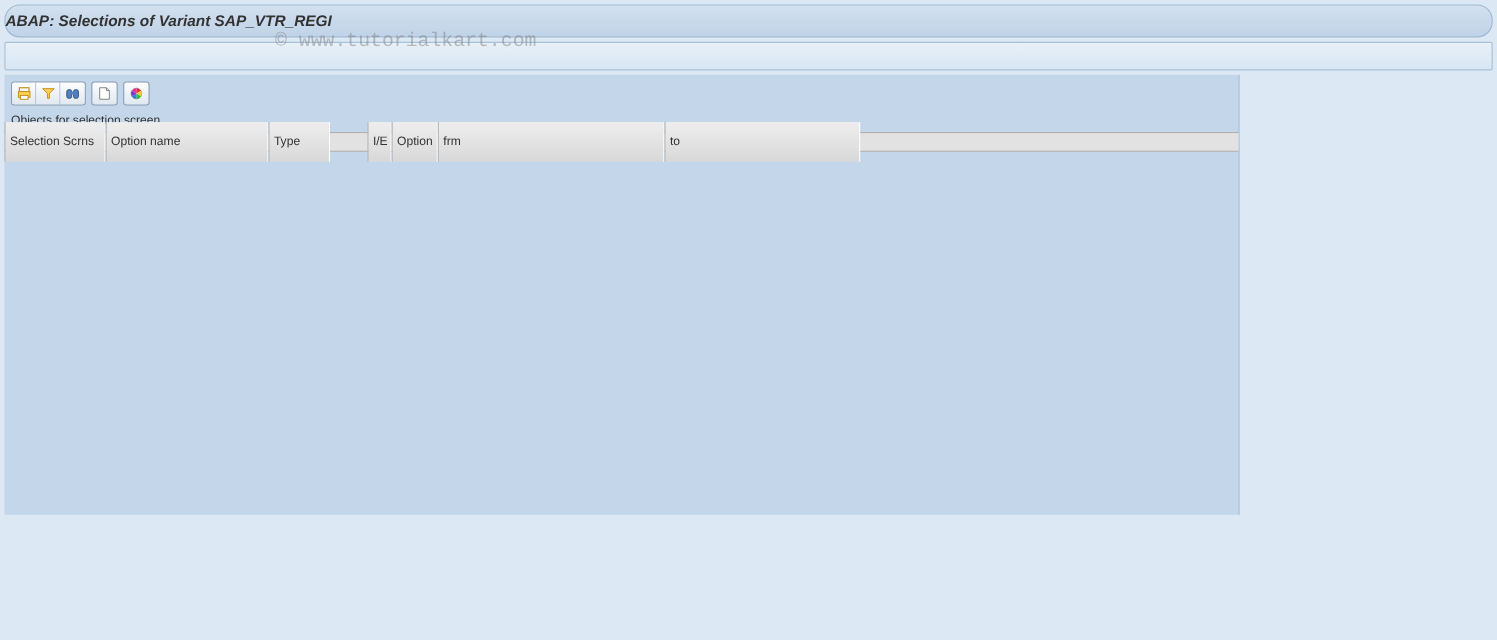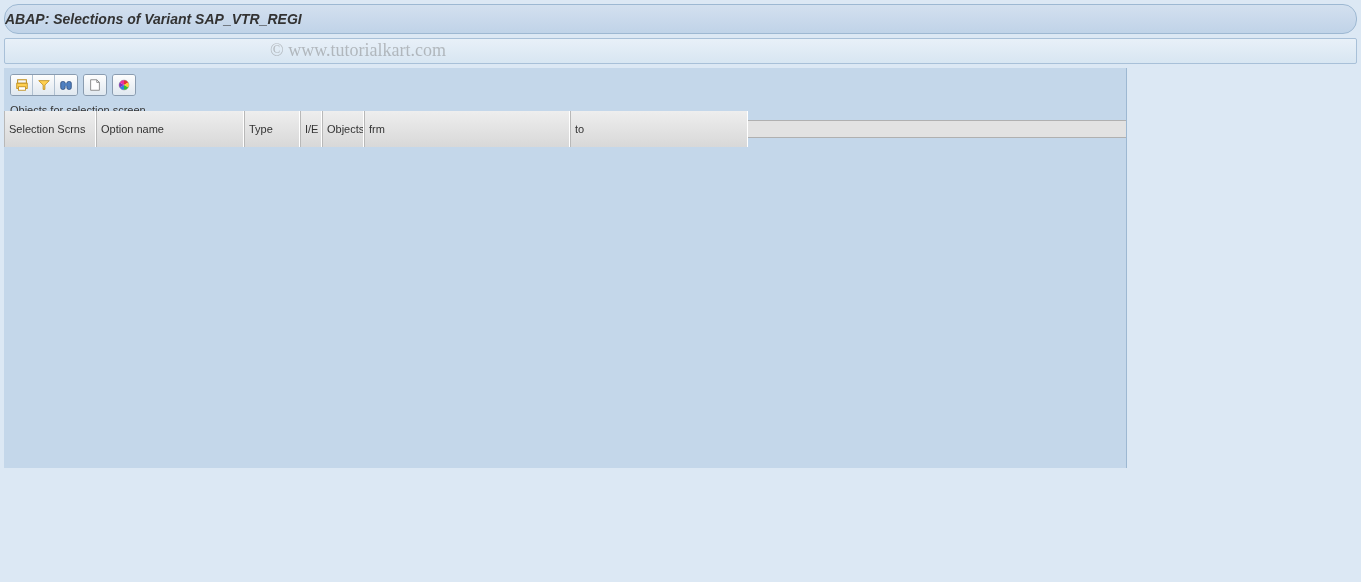--- a/index.html
+++ b/index.html
@@ -98,34 +98,33 @@
       color: #333;
       height: 100%;
       display: flex;
       align-items: center;
       white-space: nowrap;
       overflow: hidden;
     }
     .hc-sel { width: 92px; }
     .hc-field { width: 148px; }
     .hc-type { width: 56px; }
-    .hc-ie { width: 22px; }
+    .hc-ie { width: 22px; margin-left: 34px; }
     .hc-option { width: 42px; }
     .hc-frm { width: 206px; }
     .hc-to { width: 178px; text-align: center; }
     .watermark {
       position: absolute;
-      top: 40px;
+      top: 28px;
       left: 250px;
       font-size: 18px;
       color: rgba(120,120,120,0.45);
-      font-family: Liberation Serif, serif;
+      font-family: Liberation Mono, monospace;
       pointer-events: none;
       z-index: 100;
-      margin-left: 20px;
     }
     .icon-svg {
       width: 14px;
       height: 14px;
     }
   </style>
 </head>
 <body>
 
 <div class="title-bar">
@@ -181,21 +180,21 @@
       </div>
     </div>
 
     <div class="section-label">Objects for selection screen</div>
 
     <div class="header-row">
       <div class="header-cell hc-sel">Selection Scrns</div>
       <div class="header-cell hc-field">Option name</div>
       <div class="header-cell hc-type">Type</div>
       <div class="header-cell hc-ie">I/E</div>
-      <div class="header-cell hc-option">Objects</div>
+      <div class="header-cell hc-option">Option</div>
       <div class="header-cell hc-frm">frm</div>
       <div class="header-cell hc-to">to</div>
     </div>
   </div>
   <div class="side-panel"></div>
 </div>
 
 <div class="watermark">© www.tutorialkart.com</div>
 
 </body></html>

